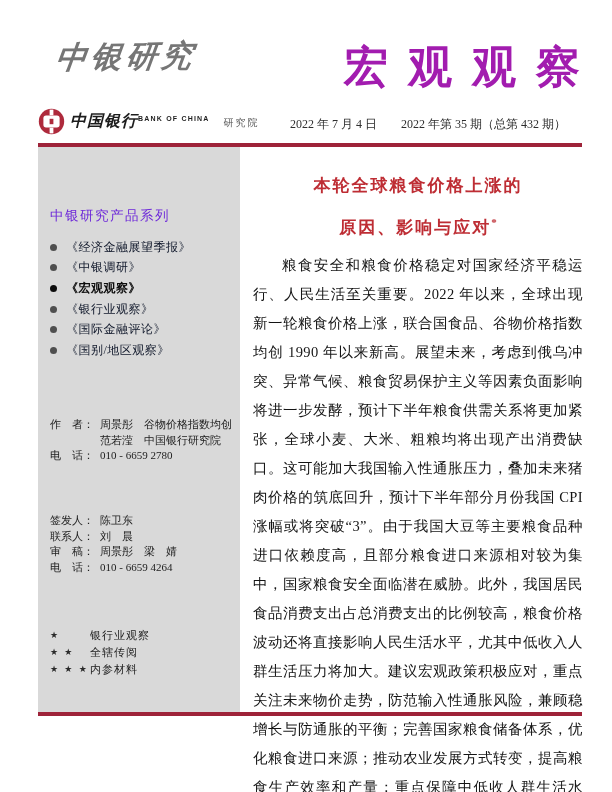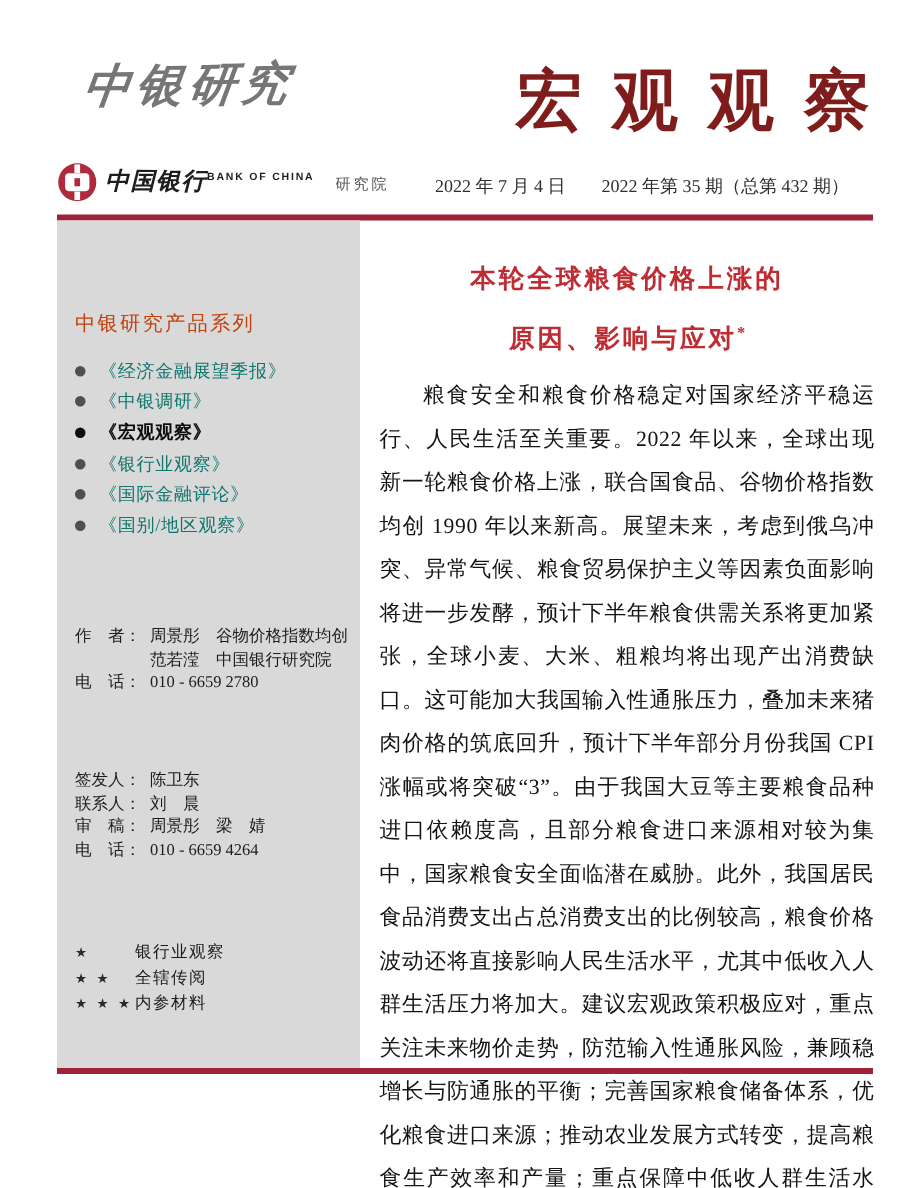--- a/index.html
+++ b/index.html
@@ -11,21 +11,21 @@
 
   
   .calligraphy {
     position:absolute; left:56px; top:36px;
     font-size:31px; color:#767676; font-style:italic; font-weight:bold;
     letter-spacing:4px; transform:skewX(-8deg) rotate(-1deg);
     font-family:"DejaVu Serif",serif; white-space:nowrap;
   }
   .masthead {
     position:absolute; right:12px; top:38px;
-    font-size:44px; font-weight:bold; color:#7f1d1d;
+    font-size:44px; font-weight:bold; color:#a21caf;
     letter-spacing:20px; white-space:nowrap;
     font-family:Liberation Serif, serif;
   }
   .bank-row {
     position:absolute; left:38px; top:104px; height:34px;
     display:flex; align-items:center;
   }
   .boc-emblem { width:27px; height:27px; }
   .bank-names { margin-left:5px; display:flex; line-height:1; }
   .bank-cn {
@@ -48,26 +48,26 @@
   .rule-top { top:143px; }
   .rule-bottom { top:712px; }
 
   
   .sidebar {
     position:absolute; left:38px; top:147px; width:202px; height:565px;
     background:#D9D9D9;
   }
   .series-block { position:absolute; left:12px; top:60px; width:182px; }
   .series-heading {
-    font-size:13.5px; color:#c2410c; letter-spacing:1.5px; font-weight:normal;
+    font-size:13.5px; color:#6d28d9; letter-spacing:1.5px; font-weight:normal;
   }
   .series-list { margin-top:12px; }
   .series-item {
     display:flex; align-items:center; height:20.6px;
-    font-size:12px; color:#0f766e; letter-spacing:0.5px;
+    font-size:12px; color:#0f172a; letter-spacing:0.5px;
   }
   .series-item .bullet {
     width:7px; height:7px; border-radius:50%; background:#4f4f4f;
     margin-right:9px; flex:0 0 auto;
   }
   .series-item.active { color:#0d0d0d; font-weight:bold; }
   .series-item.active .bullet { background:#0d0d0d; }
 
   .info-block { position:absolute; left:12px; width:184px; }
   .authors-block { top:270px; }

